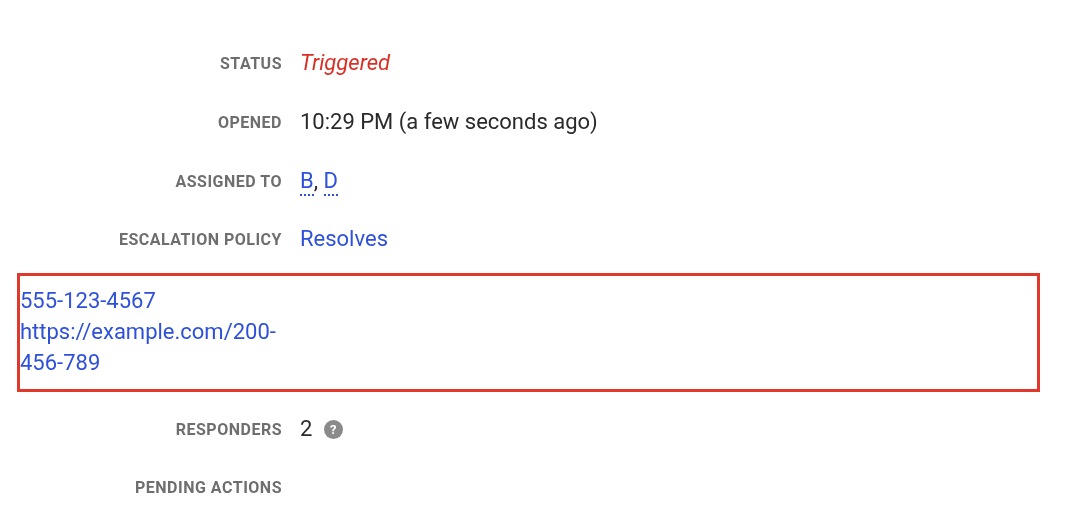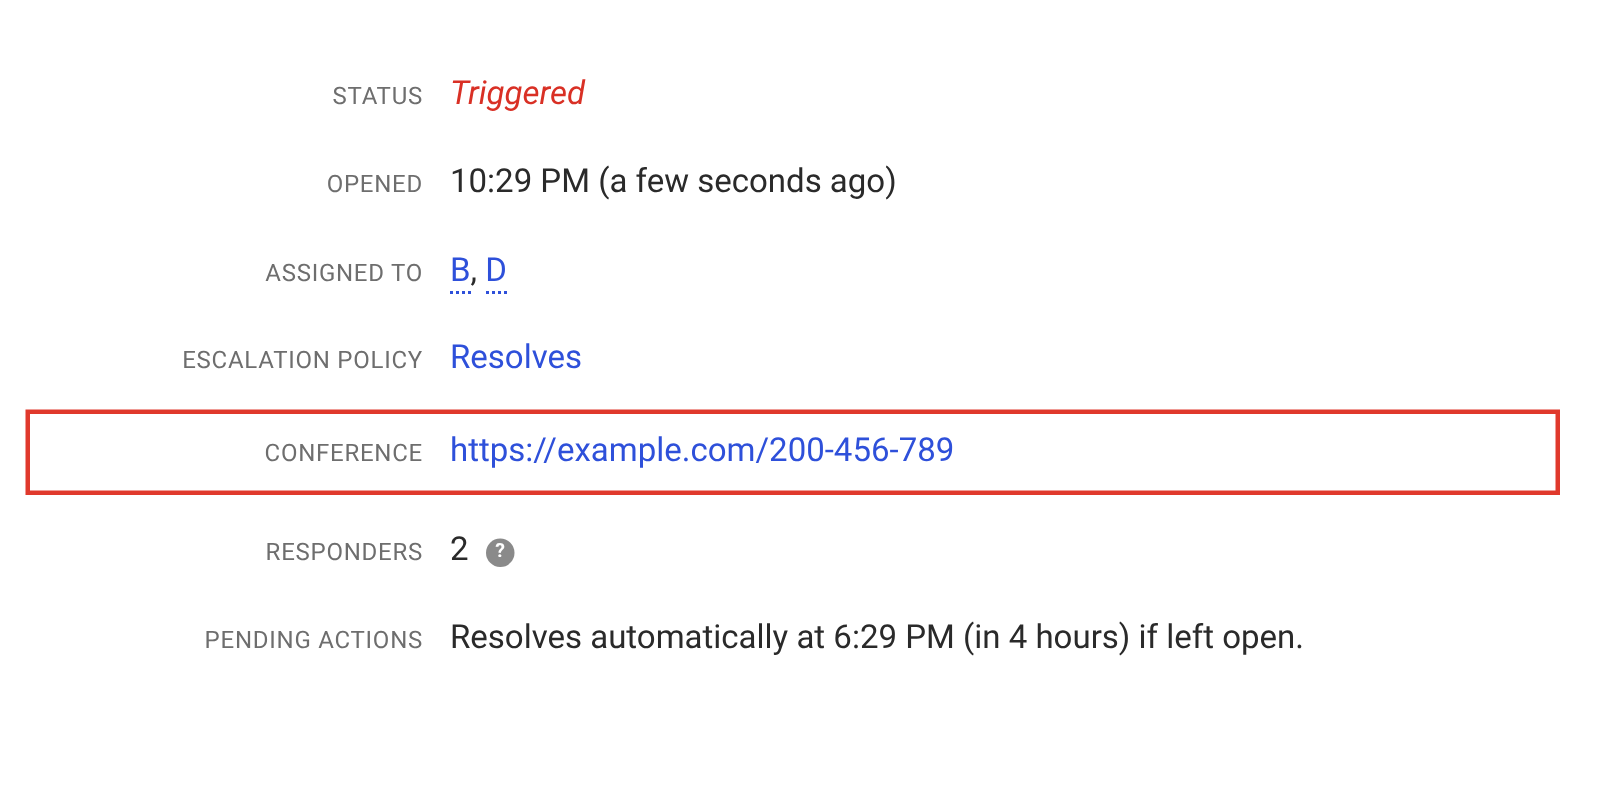--- a/index.html
+++ b/index.html
@@ -22,21 +22,21 @@
     .row {
       display: contents;
     }
     .label {
       text-align: right;
       font-size: 16px;
       letter-spacing: 0.5px;
       color: #6e6e6e;
       padding-right: 18px;
       text-transform: uppercase;
-      font-weight: 400;
+      font-weight: 700;
       line-height: 1.4;
     }
     .value {
       font-size: 22px;
       color: #2a2a2a;
       line-height: 1.4;
     }
     .row-pad .label,
     .row-pad .value {
       padding-top: 14px;
@@ -146,40 +146,37 @@
   <div class="row row-pad">
     <div class="label">
         <span>Escalation Policy</span>
       </div>
     <div class="value">
       <a class="link">Resolves</a>
     </div>
   </div>
 
   <div class="highlight-box">
-    <div class="label">
-        <span>Conference</span>
-      </div>
     <div class="value">
+      <a class="link conf-line">555-123-4567</a>
       <a class="link conf-line">https://example.com/200-456-789</a>
     </div>
   </div>
 
   <div class="row row-pad">
     <div class="label">
         <span>Responders</span>
       </div>
     <div class="value">
       <span class="responders-count">2</span>
       <span class="help-icon">?</span>
     </div>
   </div>
 
   <div class="row row-pad">
     <div class="label">
         <span>Pending Actions</span>
       </div>
     <div class="value">
-      <div>Resolves automatically at 6:29 PM (in 4 hours) if left open.</div>
     </div>
   </div>
 
 </div>
 
 </body></html>

